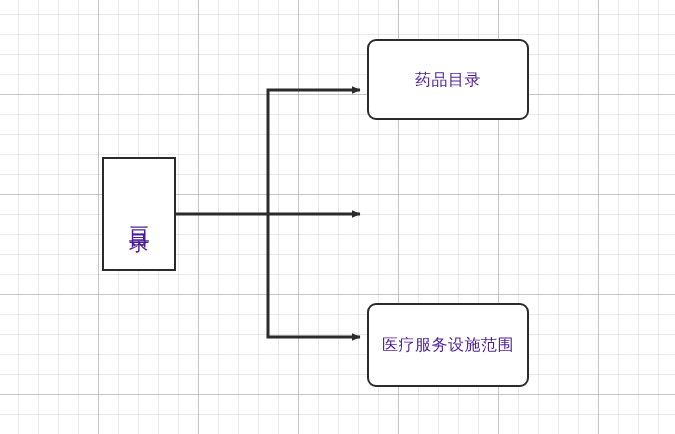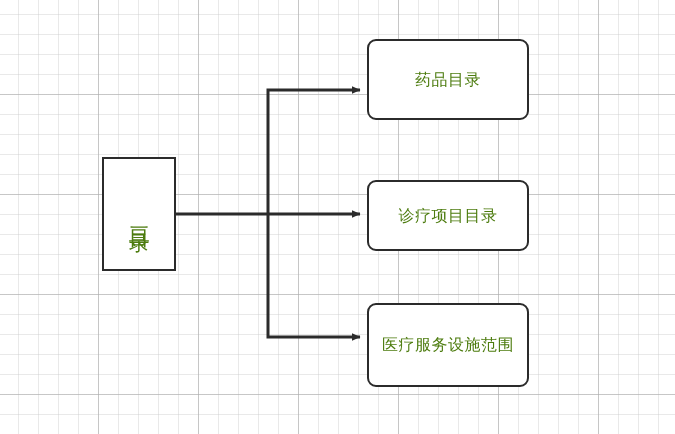--- a/index.html
+++ b/index.html
@@ -40,21 +40,21 @@
     background: #ffffff;
     border: 2px solid #2b2b2b;
     display: flex;
     align-items: center;
     justify-content: center;
   }
   .node-rounded {
     border-radius: 9px;
   }
   .node-label {
-    color: #4d7c0f;
+    color: #4c1d95;
     font-size: 16px;
     line-height: 1.25;
     letter-spacing: 0.5px;
     white-space: nowrap;
   }
   .node-label-vertical {
     writing-mode: vertical-rl;
     text-orientation: upright;
     font-size: 21px;
     line-height: 1.45;
@@ -91,21 +91,18 @@
   </svg>
 
   <div class="node" style="left:102px; top:157px; width:74px; height:114px;">
     <span class="node-label node-label-vertical">三目录</span>
   </div>
 
   <div class="node node-rounded" style="left:367px; top:39px; width:162px; height:81px;">
     <span class="node-label">药品目录</span>
   </div>
 
-  <div class="node node-rounded" style="left:367px; top:180px; width:162px; height:71px;">
-    <span class="node-label">诊疗项目目录</span>
-  </div>
 
   <div class="node node-rounded" style="left:367px; top:303px; width:162px; height:84px;">
     <span class="node-label">医疗服务设施范围</span>
   </div>
 
 </div>
 
 </body></html>

